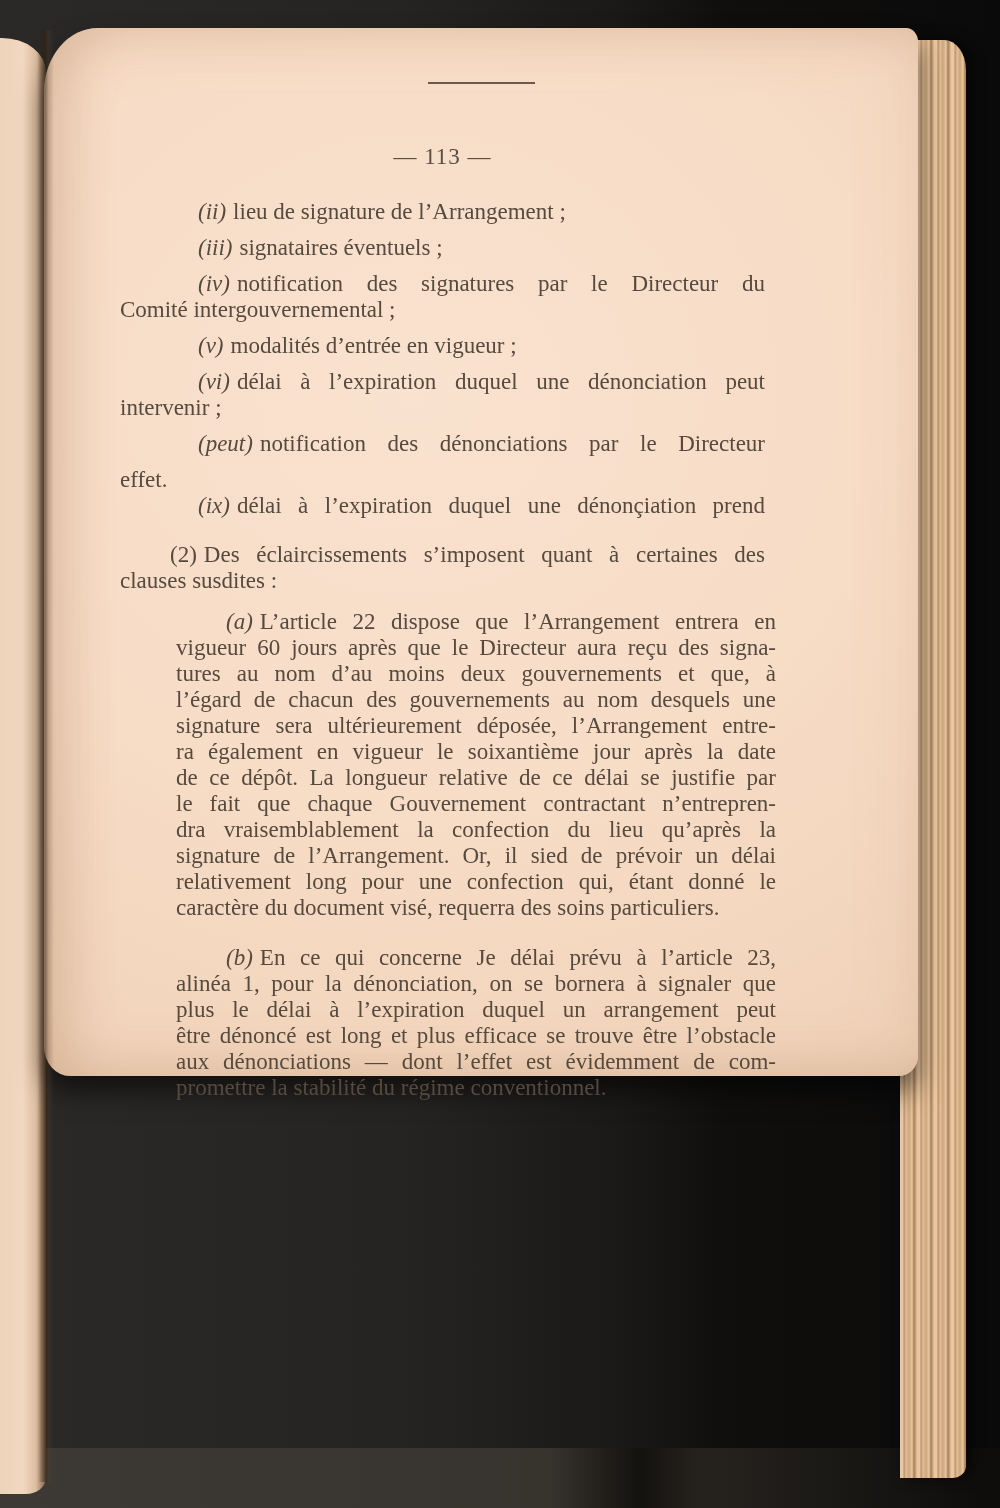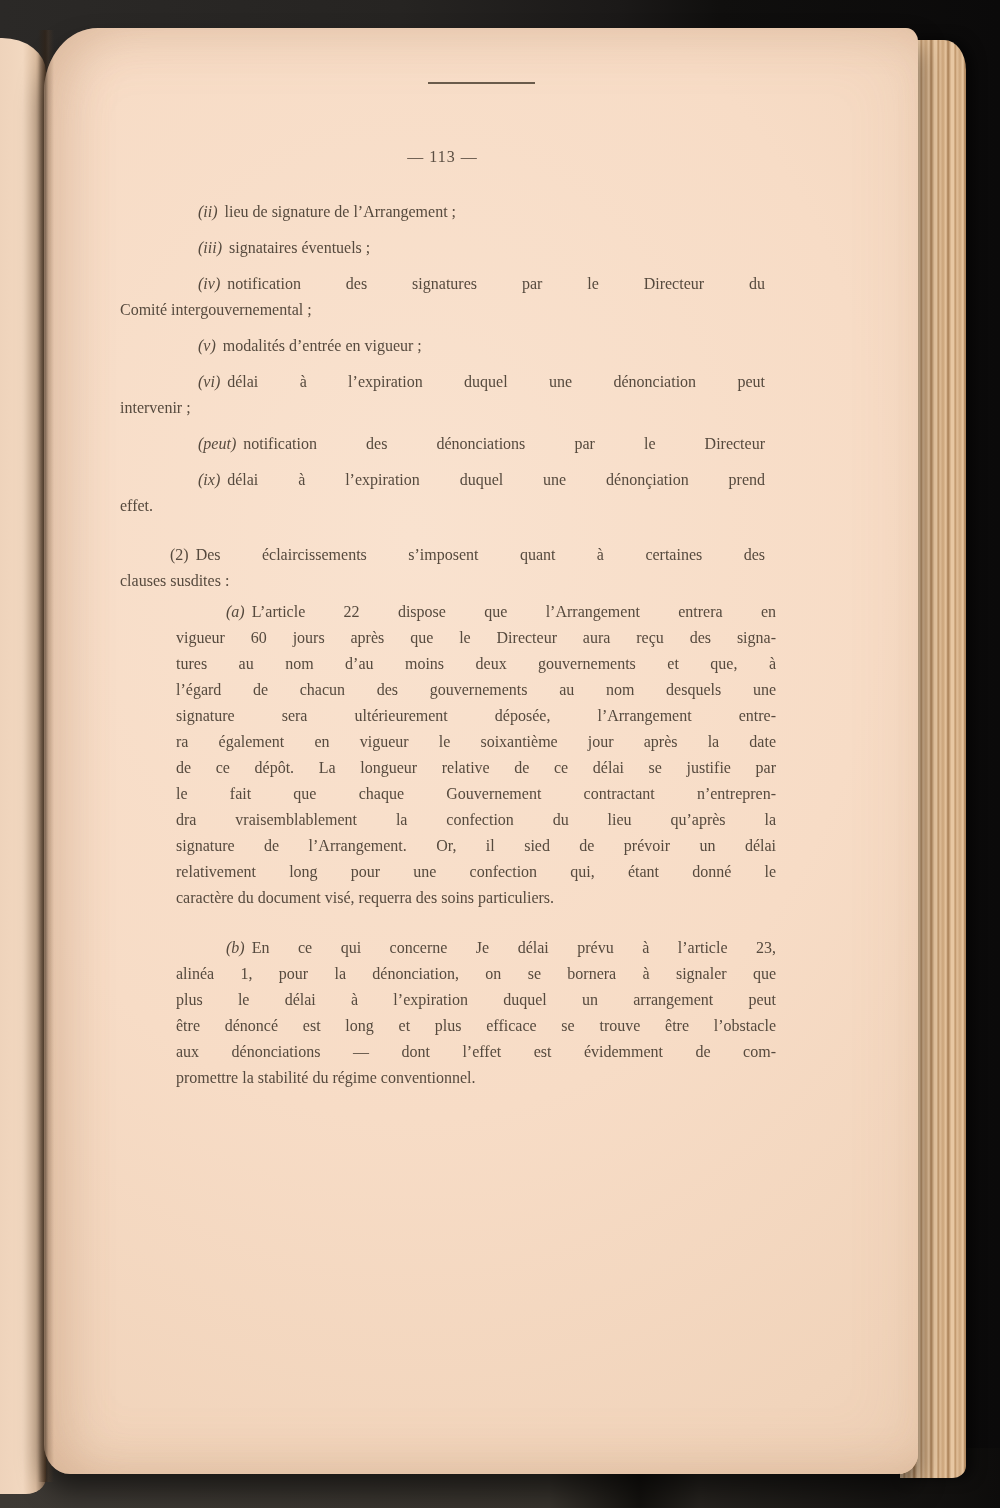--- a/index.html
+++ b/index.html
@@ -27,37 +27,37 @@
   
   .page-stack{
     position:absolute;left:900px;top:40px;width:66px;height:1438px;z-index:1;
     background:repeating-linear-gradient(90deg,
       #e8c7a2 0px,#e8c7a2 3px,#b98f63 4px,#e2bf99 6px,#cda67c 9px,#e8c7a2 12px,#a87e54 14px,#e4c29c 17px);
     border-top-right-radius:22px 30px;border-bottom-right-radius:14px 12px;
     box-shadow:6px 0 14px rgba(0,0,0,.6);
   }
   
   .page{
-    position:absolute;left:44px;top:28px;width:874px;height:1446px;z-index:2;
+    position:absolute;left:44px;top:28px;width:874px;height:1048px;z-index:2;
     background:radial-gradient(120% 90% at 42% 35%,#f9e2cf 0%,#f7dcc6 45%,#f1d4bb 76%,#eaccb1 100%);
     border-radius:54px 12px 20px 26px / 64px 14px 20px 30px;
     box-shadow:inset 26px 0 46px rgba(158,108,72,.22),
                inset 0 0 70px rgba(190,140,100,.16),
                0 16px 26px rgba(0,0,0,.55);
-    color:#564a3e;font-size:16px;line-height:26px;
+    color:#564a3e;font-size:23px;line-height:26px;
   }
   .pageno{
     position:absolute;left:76px;top:116px;width:645px;
     text-align:center;letter-spacing:1px;color:#5b4e42;
   }
   .textcol{position:absolute;left:76px;top:171px;width:645px;}
   .block{margin:0 0 10px 0;}
   .block.sub{width:600px;margin-left:56px;}
   .block.gap-large{margin-bottom:23px;}
-  .block.para{margin-bottom:5px;}
+  .block.para{margin-bottom:15px;}
   .block.sub-a{margin-bottom:24px;}
   .block.sub-b{margin-bottom:0;}
   .line{text-align:justify;text-align-last:justify;white-space:nowrap;}
   .line.last{text-align-last:left;}
   .item>.line.first{padding-left:78px;}
   .para>.line.first{padding-left:50px;}
   .sub>.line.first{padding-left:50px;}
   .marker.it{font-style:italic;}
   .marker{margin-right:7px;}
   .rule{
@@ -90,22 +90,22 @@
           <div class="line first last"><span class="marker it">(v)</span>modalités d’entrée en vigueur ;</div>
         </div>
         <div class="block item">
           <div class="line first"><span class="marker it">(vi)</span>délai à l’expiration duquel une dénonciation peut</div>
           <div class="line last">intervenir ;</div>
         </div>
         <div class="block item">
           <div class="line first"><span class="marker it">(peut)</span>notification des dénonciations par le Directeur</div>
         </div>
         <div class="block item gap-large">
+          <div class="line last">effet.</div>
           <div class="line first"><span class="marker it">(ix)</span>délai à l’expiration duquel une dénonçiation prend</div>
-          <div class="line last">effet.</div>
         </div>
         <div class="block para">
           <div class="line first"><span class="marker">(2)</span>Des éclaircissements s’imposent quant à certaines des</div>
           <div class="line last">clauses susdites :</div>
         </div>
         <div class="block sub sub-a">
           <div class="line first"><span class="marker it">(a)</span>L’article 22 dispose que l’Arrangement entrera en</div>
           <div class="line">vigueur 60 jours après que le Directeur aura reçu des signa-</div>
           <div class="line">tures au nom d’au moins deux gouvernements et que, à</div>
           <div class="line">l’égard de chacun des gouvernements au nom desquels une</div>

